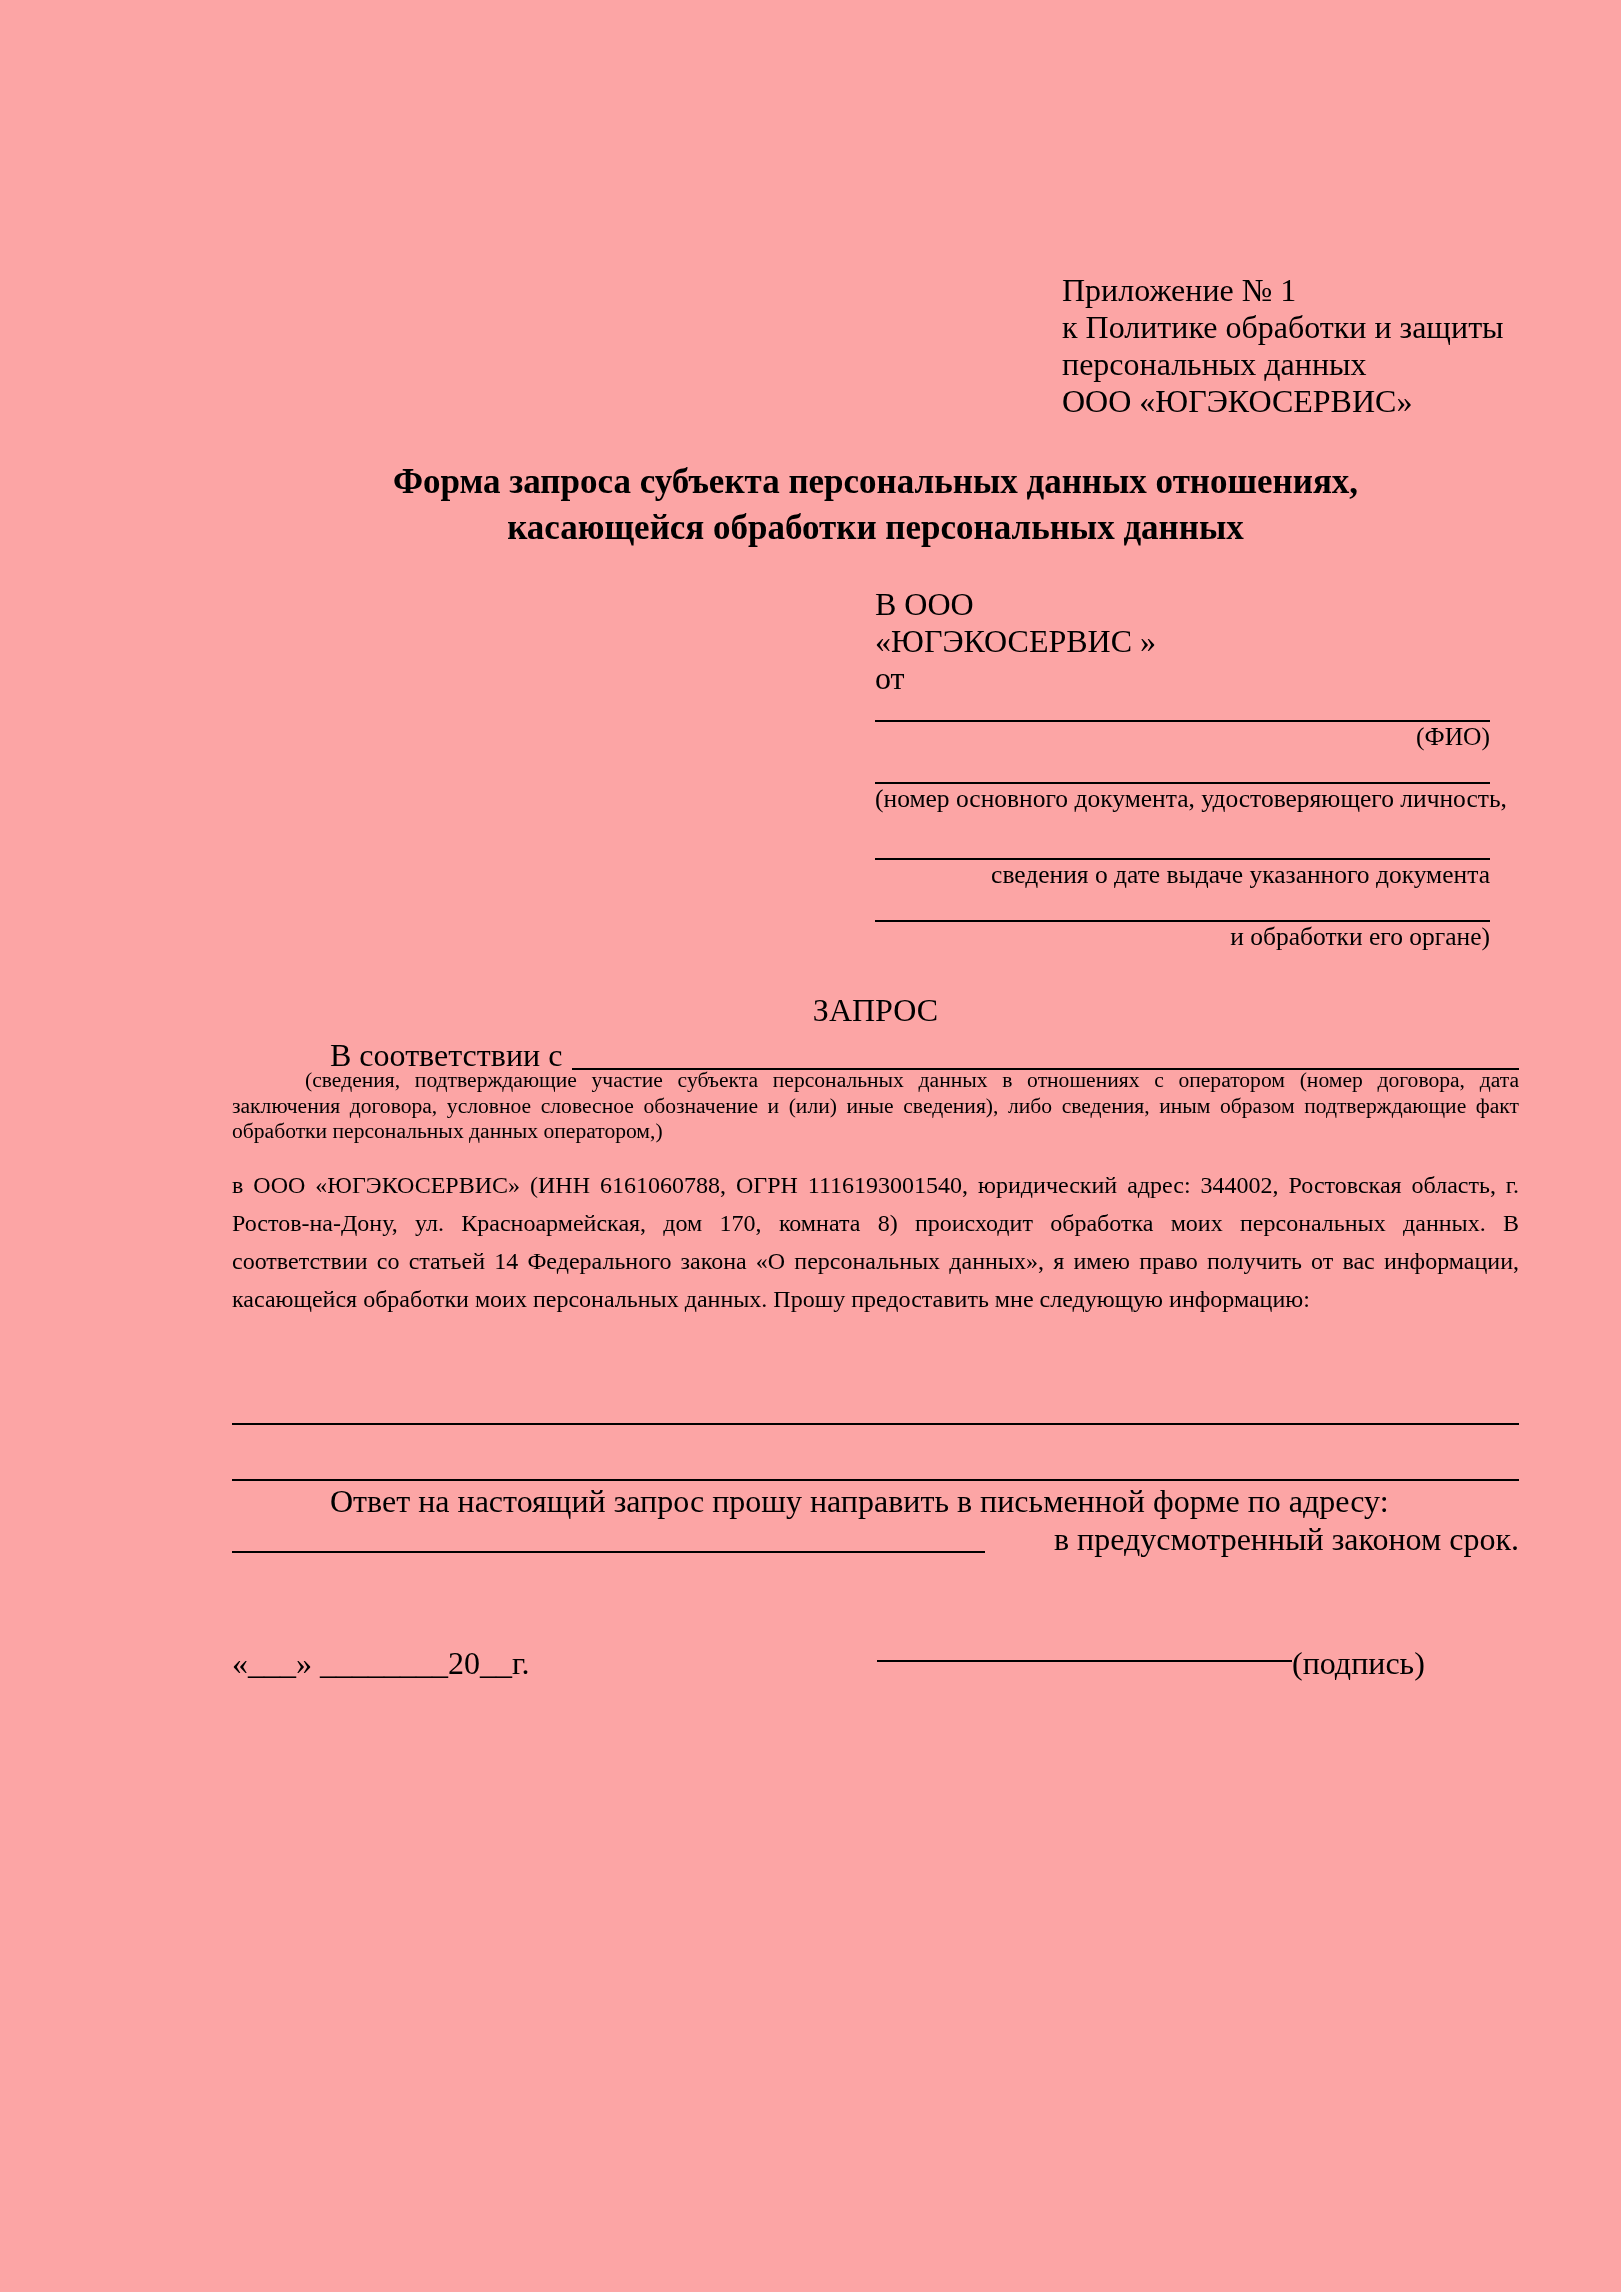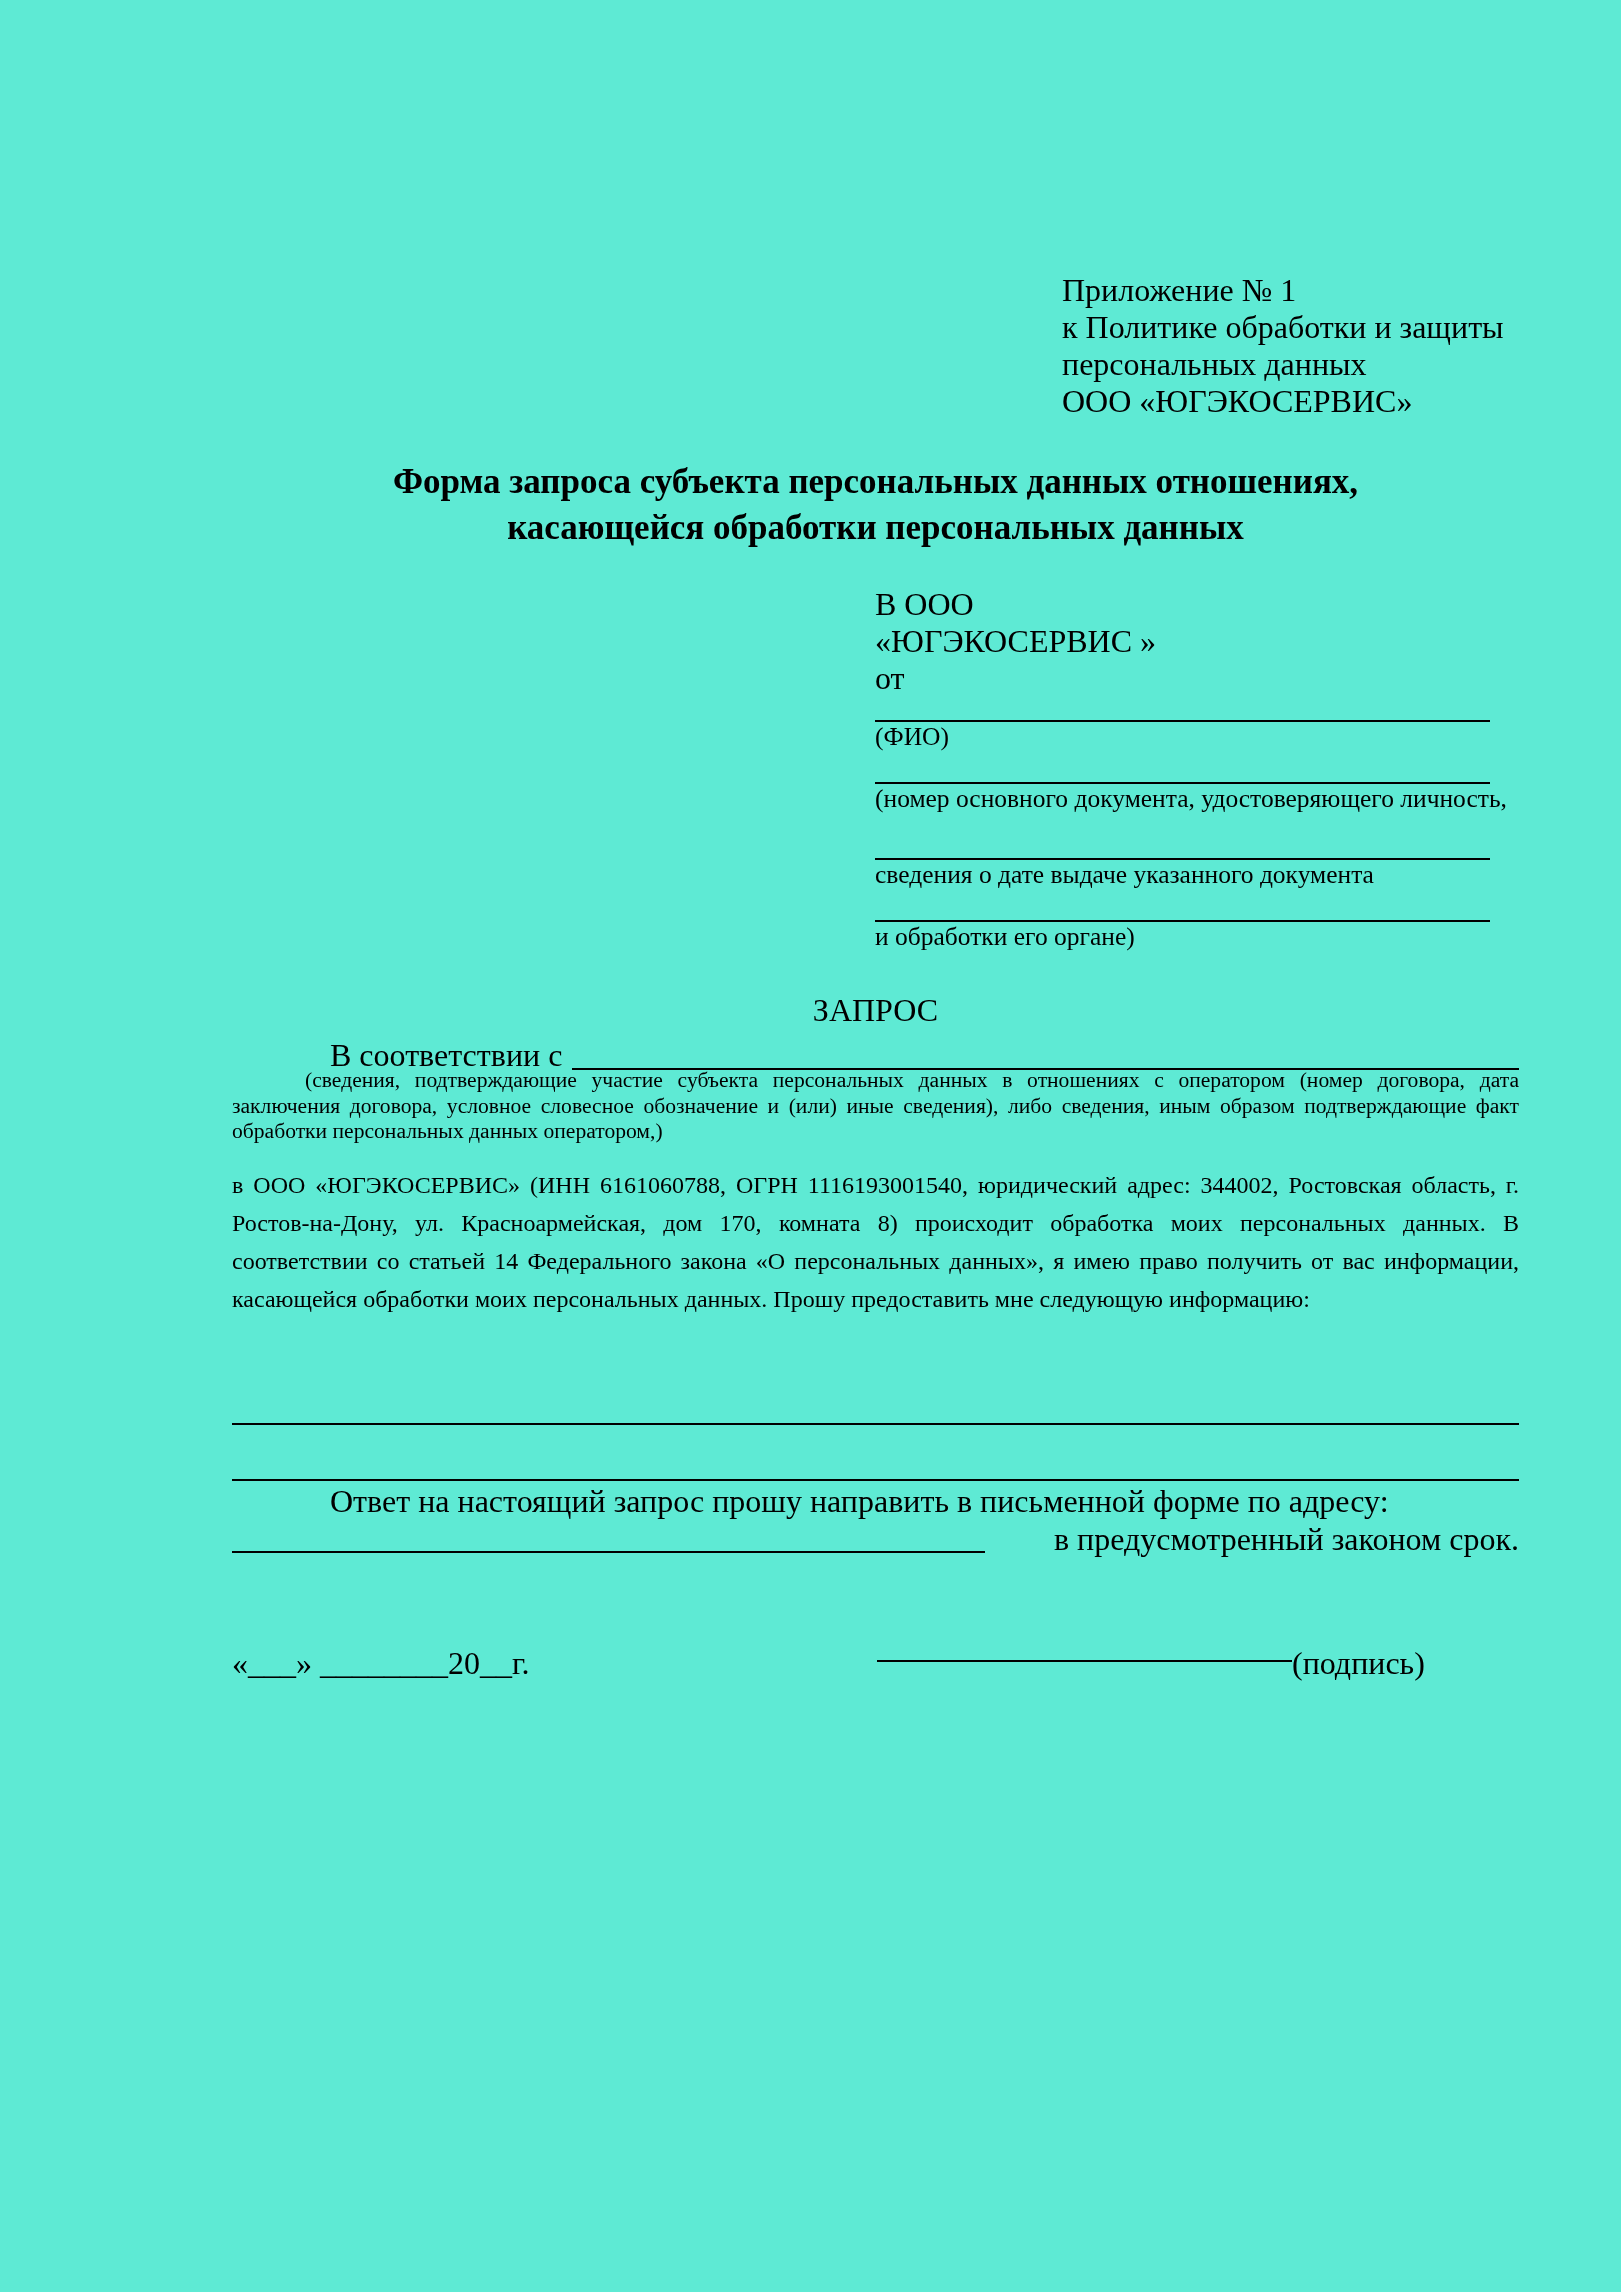--- a/index.html
+++ b/index.html
@@ -1,35 +1,35 @@
 <!DOCTYPE html>
 <html lang="ru"><head>
 <meta charset="utf-8">
 <style>
   html,body{margin:0;padding:0;background:#ffffff;}
   .page{
     position:relative;
     width:1621px;height:2293px;
-    background:#5eead4;
+    background:#fca5a5;
     font-family:"Liberation Serif","DejaVu Serif",serif;
     color:#000;
     overflow:hidden;
   }
   
   .appendix{position:absolute;left:1062px;top:272px;font-size:32px;line-height:37px;white-space:nowrap;}
   
   .title{position:absolute;left:232px;top:459px;width:1287px;text-align:center;font-weight:700;font-size:35px;line-height:46px;}
   
   .addressee{position:absolute;left:875px;top:586px;width:615px;font-size:32px;line-height:37px;}
   .rule{height:0;border-top:2.9px solid #000;}
   .rule-fio{margin-top:22.5px;}
   .rule-2{margin-top:31px;}
   .rule-3{margin-top:45px;}
   .rule-4{margin-top:31px;}
-  .fcap{font-size:25.5px;line-height:29px;text-align:left;white-space:nowrap;}
+  .fcap{font-size:25.5px;line-height:29px;text-align:right;white-space:nowrap;}
   
   .zapros{position:absolute;left:232px;top:992px;width:1287px;text-align:center;font-size:32px;line-height:37px;}
   
   .lead-row{position:absolute;left:232px;top:1037px;width:1287px;display:flex;align-items:flex-end;font-size:32px;line-height:37px;}
   .lead-text{padding-left:98px;white-space:nowrap;}
   .lead-fill{flex:1;border-bottom:2.9px solid #000;margin:0 0 3.9px 9.8px;}
   
   .note{position:absolute;left:232px;top:1068px;width:1287px;font-size:21.6px;line-height:25.5px;text-align:justify;text-indent:73px;}
   
   .body-par{position:absolute;left:232px;top:1166px;width:1287px;font-size:24px;line-height:38px;text-align:justify;}

